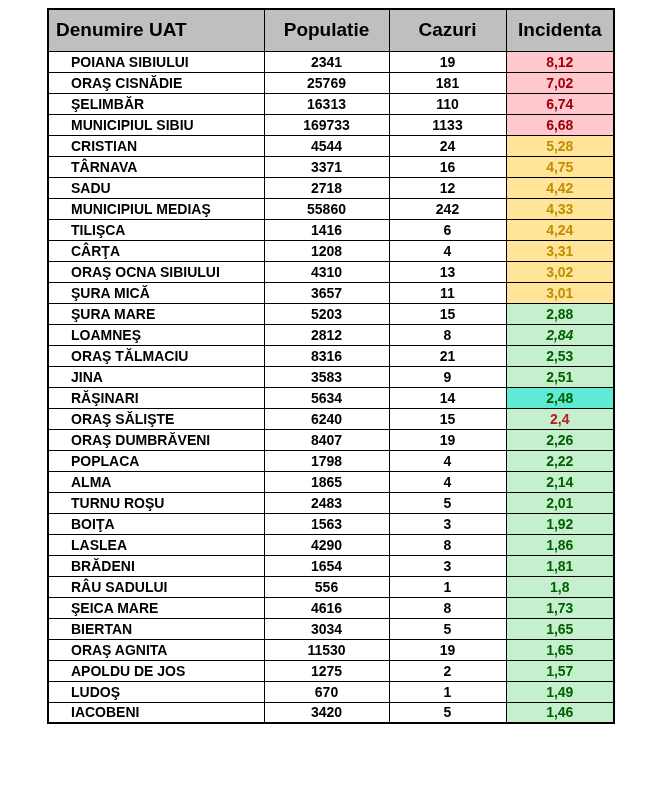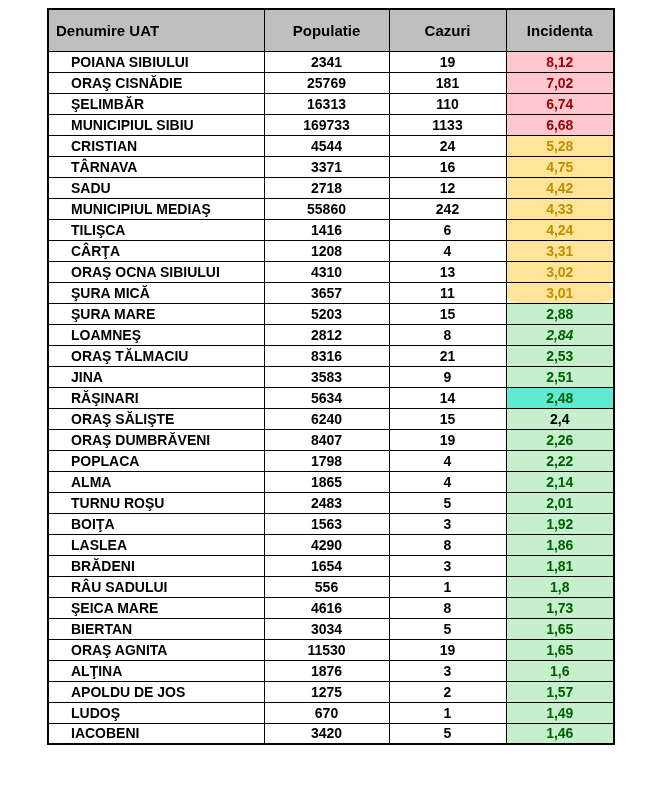--- a/index.html
+++ b/index.html
@@ -24,21 +24,21 @@
   table.uat th, table.uat td {
     border: 1px solid #000000;
     font-weight: bold;
     overflow: hidden;
     white-space: nowrap;
     box-sizing: border-box;
   }
   table.uat th {
     background: #BFBFBF;
     height: 42px;
-    font-size: 15px;
+    font-size: 19px;
     color: #000000;
     text-align: center;
   }
   table.uat th.name-col {
     text-align: left;
     padding-left: 7px;
   }
   table.uat td {
     height: 21px;
     font-size: 14px;
@@ -149,21 +149,21 @@
     <td class="name">ORAŞ OCNA SIBIULUI</td>
     <td class="num">4310</td>
     <td class="num">13</td>
     <td class="num incidence" style="background: rgb(255, 228, 153); color: rgb(191, 143, 0);">3,02</td>
   </tr>
 
   <tr>
     <td class="name">ŞURA MICĂ</td>
     <td class="num">3657</td>
     <td class="num">11</td>
-    <td class="num incidence" style="background: rgb(255, 228, 153); color: rgb(191, 143, 0); border-radius: 10px;">3,01</td>
+    <td class="num incidence" style="background: rgb(255, 228, 153); color: rgb(191, 143, 0);">3,01</td>
   </tr>
 
   <tr>
     <td class="name">ŞURA MARE</td>
     <td class="num">5203</td>
     <td class="num">15</td>
     <td class="num incidence" style="background: rgb(198, 239, 206); color: rgb(0, 97, 0);">2,88</td>
   </tr>
 
   <tr>
@@ -191,21 +191,21 @@
     <td class="name">RĂŞINARI</td>
     <td class="num">5634</td>
     <td class="num">14</td>
     <td class="num incidence" style="background: #5eead4; color: rgb(0, 97, 0);">2,48</td>
   </tr>
 
   <tr>
     <td class="name">ORAŞ SĂLIŞTE</td>
     <td class="num">6240</td>
     <td class="num">15</td>
-    <td class="num incidence" style="background: rgb(198, 239, 206); color: #000000;">2,4</td>
+    <td class="num incidence" style="background: rgb(198, 239, 206); color: #b91c1c;">2,4</td>
   </tr>
 
   <tr>
     <td class="name">ORAŞ DUMBRĂVENI</td>
     <td class="num">8407</td>
     <td class="num">19</td>
     <td class="num incidence" style="background: rgb(198, 239, 206); color: rgb(0, 97, 0);">2,26</td>
   </tr>
 
   <tr>
@@ -272,26 +272,20 @@
     <td class="num incidence" style="background: rgb(198, 239, 206); color: rgb(0, 97, 0);">1,65</td>
   </tr>
 
   <tr>
     <td class="name">ORAŞ AGNITA</td>
     <td class="num">11530</td>
     <td class="num">19</td>
     <td class="num incidence" style="background: rgb(198, 239, 206); color: rgb(0, 97, 0);">1,65</td>
   </tr>
 
-  <tr>
-    <td class="name">ALŢINA</td>
-    <td class="num">1876</td>
-    <td class="num">3</td>
-    <td class="num incidence" style="background: rgb(198, 239, 206); color: rgb(0, 97, 0);">1,6</td>
-  </tr>
 
   <tr>
     <td class="name">APOLDU DE JOS</td>
     <td class="num">1275</td>
     <td class="num">2</td>
     <td class="num incidence" style="background: rgb(198, 239, 206); color: rgb(0, 97, 0);">1,57</td>
   </tr>
 
   <tr>
     <td class="name">LUDOŞ</td>

